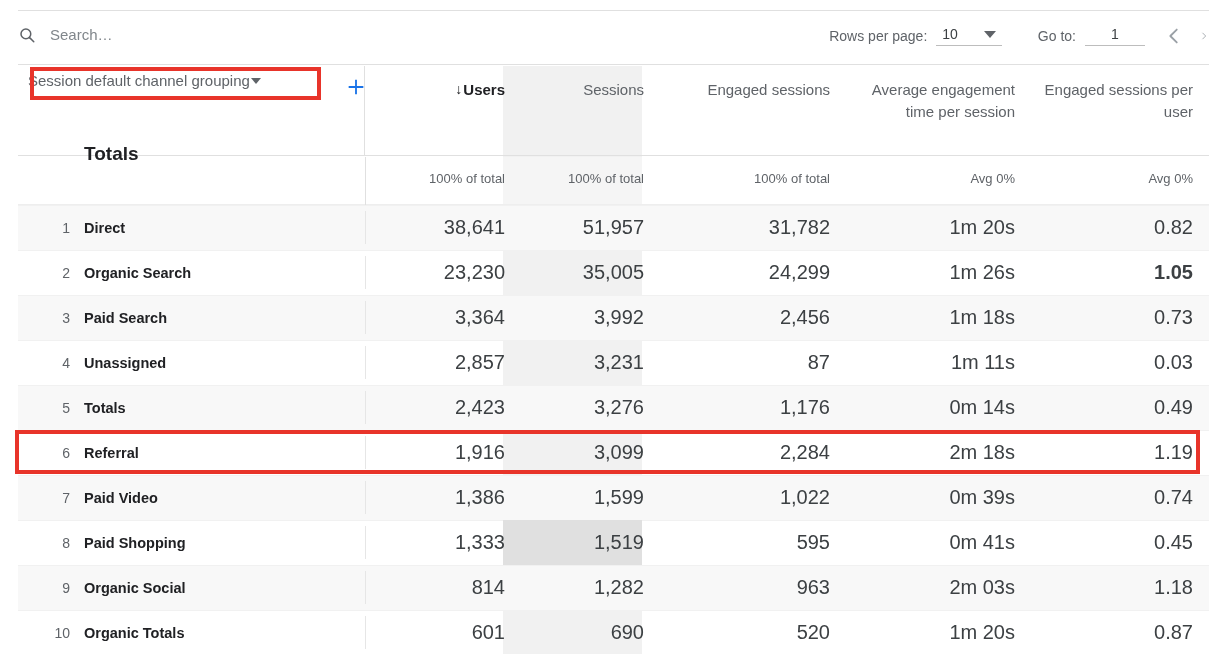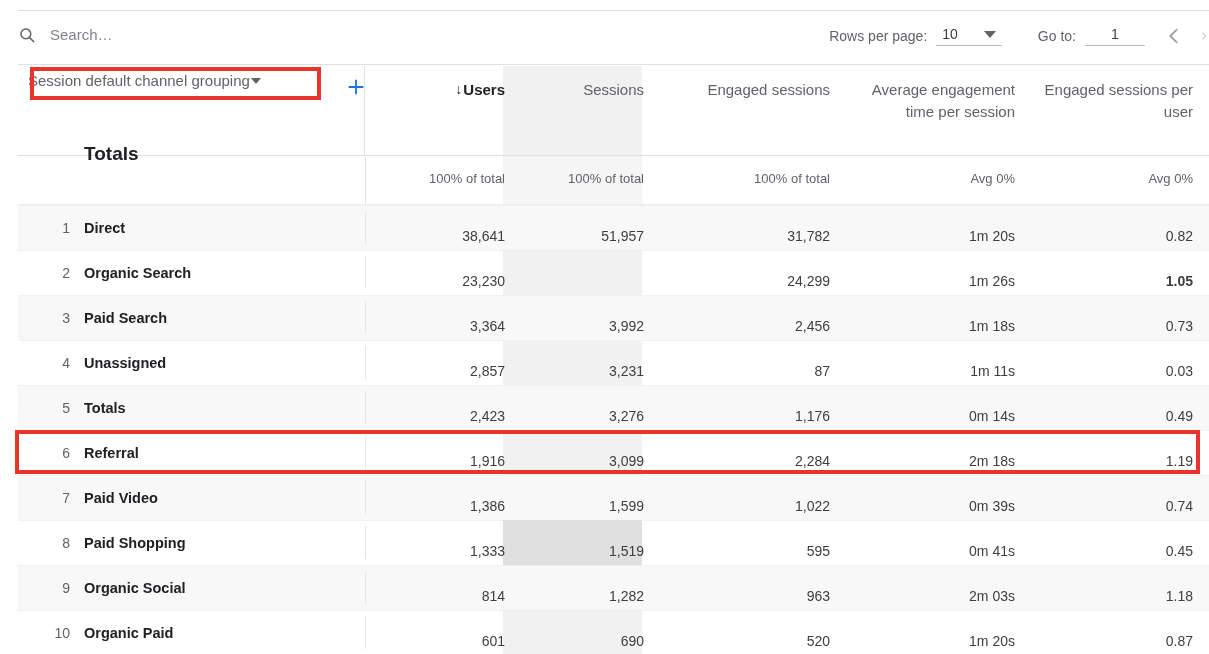--- a/index.html
+++ b/index.html
@@ -127,21 +127,21 @@
     font-size: 14px; color: #5f6368;
   }
   .cell-name {
     position: absolute; left: 66px; top: 0; height: 45px;
     display: flex; align-items: center;
     font-size: 14.5px; color: #202124; font-weight: bold;
   }
   .cell-val {
     position: absolute; top: 0; height: 45px;
     display: flex; align-items: center; justify-content: flex-end;
-    font-size: 14px; color: #3c4043; margin-top: 8px;
+    font-size: 20px; color: #3c4043;
   }
   .sessions-cellbg { position:absolute; left:485px; top:0; width:139px; height:45px; }
   .sessions-cellbg.hover { background: #e0e0e0; }
 
   
   .redbox { position: absolute; border: 4px solid #e8342a; pointer-events: none; }
   #redbox-dim { left: 30px; top: 67px; width: 291px; height: 33px; }
   #redbox-row6 { left: 15px; top: 430px; width: 1185px; height: 44px; }
 </style>
 </head>
@@ -245,20 +245,21 @@
       <div class="cell-val" style="left:997px;width:178px;">0.82</div>
     </div>
 
     <div class="row">
       <div class="sep"></div>
       <div class="sessions-cellbg" style="background:#f1f1f1;"></div>
       <div class="vdiv"></div>
       <div class="cell-idx">2</div>
       <div class="cell-name">Organic Search</div>
       <div class="cell-val" style="left:347px;width:140px;">23,230</div>
+      <div class="cell-val" style="left:487px;width:139px;">35,005</div>
       <div class="cell-val" style="left:626px;width:186px;">24,299</div>
       <div class="cell-val" style="left:812px;width:185px;">1m 26s</div>
       <div class="cell-val" style="left:997px;width:178px;font-weight:bold;">1.05</div>
     </div>
 
     <div class="row alt">
       <div class="sep"></div>
       <div class="sessions-cellbg"></div>
       <div class="vdiv"></div>
       <div class="cell-idx">3</div>
@@ -346,21 +347,21 @@
       <div class="cell-val" style="left:626px;width:186px;">963</div>
       <div class="cell-val" style="left:812px;width:185px;">2m 03s</div>
       <div class="cell-val" style="left:997px;width:178px;">1.18</div>
     </div>
 
     <div class="row">
       <div class="sep"></div>
       <div class="sessions-cellbg" style="background:#f1f1f1;"></div>
       <div class="vdiv"></div>
       <div class="cell-idx">10</div>
-      <div class="cell-name">Organic Paid</div>
+      <div class="cell-name">Organic Totals</div>
       <div class="cell-val" style="left:347px;width:140px;">601</div>
       <div class="cell-val" style="left:487px;width:139px;">690</div>
       <div class="cell-val" style="left:626px;width:186px;">520</div>
       <div class="cell-val" style="left:812px;width:185px;">1m 20s</div>
       <div class="cell-val" style="left:997px;width:178px;">0.87</div>
     </div>
 
   </div>
 
   <div class="redbox" id="redbox-dim"></div>

